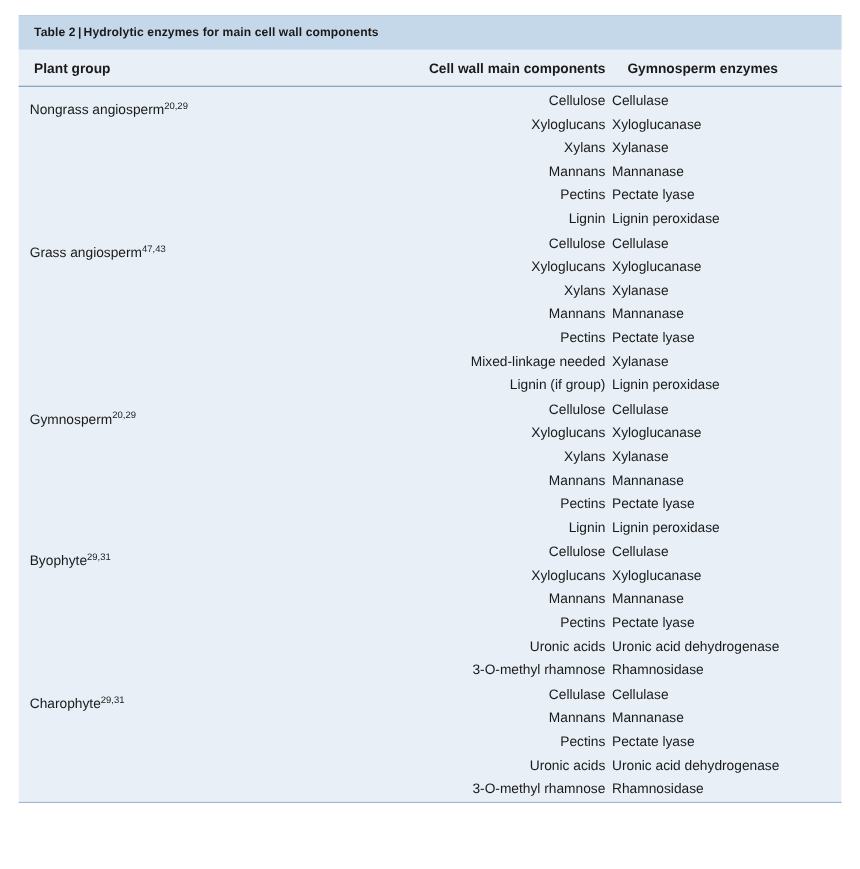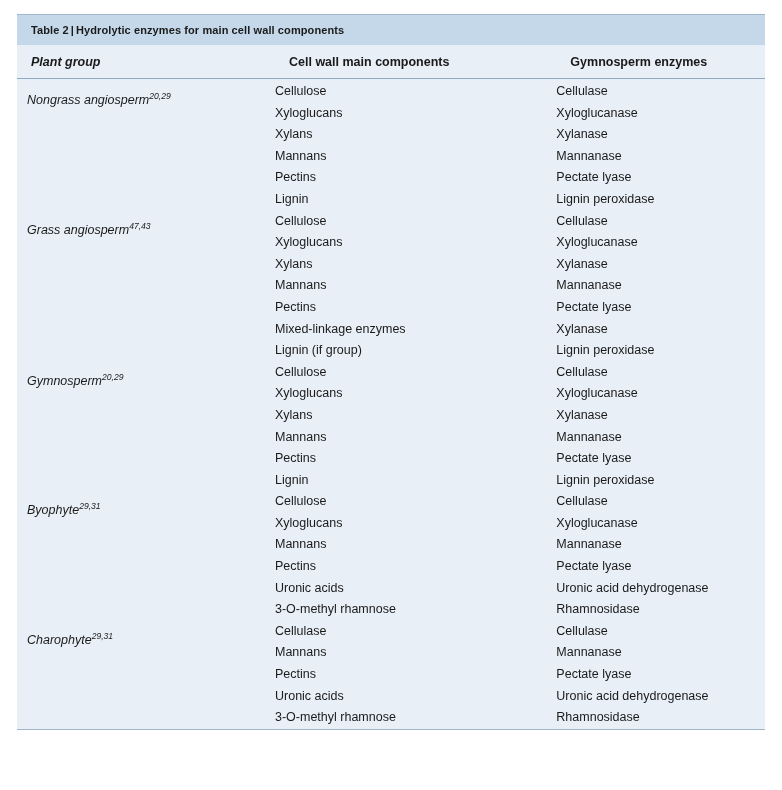--- a/index.html
+++ b/index.html
@@ -45,22 +45,22 @@
     font-size: 12.5px;
     padding: 10px 6px 9px 14px;
     border-bottom: 1px solid #8fa9c2;
     vertical-align: bottom;
     white-space: nowrap;
   }
   tbody td {
     vertical-align: top;
     padding: 0;
   }
-  .col1 { width: 262px; font-style: italic; }
-  .col2 { width: 286px; }
+  .col1 { width: 262px; }
+  .col2 { width: 286px; text-align: right; }
   .col3 { width: 200px; }
 
   .group-cell {
     padding: 0 6px 0 10px;
     vertical-align: top;
   }
   .group-name {
     padding-top: 9px;
     line-height: 21.6px;
     white-space: nowrap;
@@ -136,21 +136,21 @@
           <td class="group-cell col1">
             <div class="group-name">Grass angiosperm<sup>47,43</sup></div>
           </td>
           <td class="list-cell comp-col col2">
             <ul>
               <li>Cellulose</li>
               <li>Xyloglucans</li>
               <li>Xylans</li>
               <li>Mannans</li>
               <li>Pectins</li>
-              <li>Mixed-linkage enzymes</li>
+              <li>Mixed-linkage needed</li>
               <li>Lignin (if group)</li>
             </ul>
           </td>
           <td class="list-cell enz-col col3">
             <ul>
               <li>Cellulase</li>
               <li>Xyloglucanase</li>
               <li>Xylanase</li>
               <li>Mannanase</li>
               <li>Pectate lyase</li>

